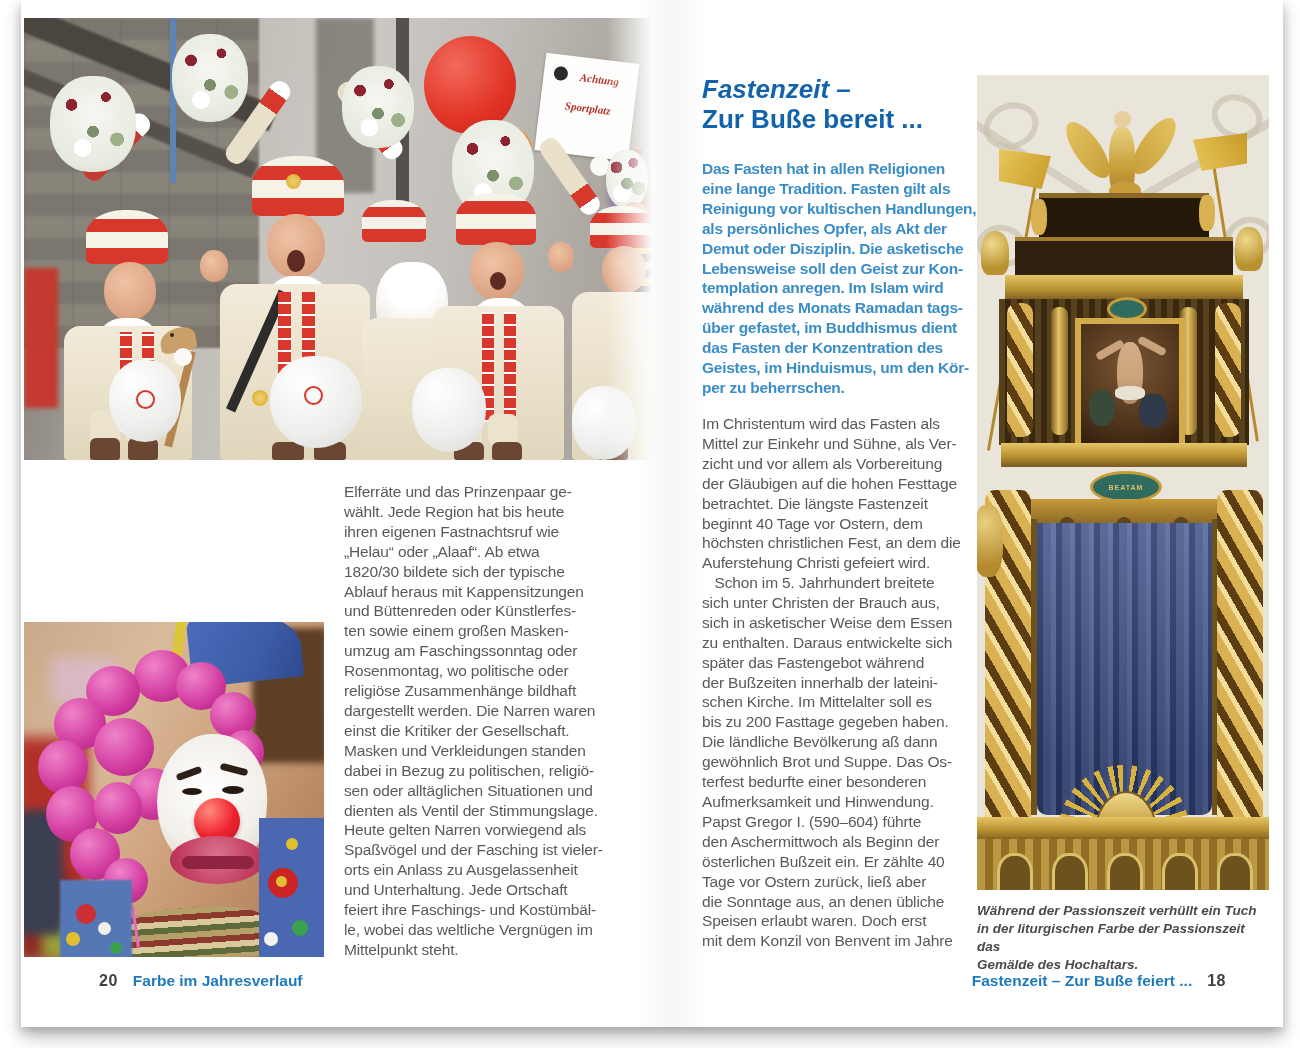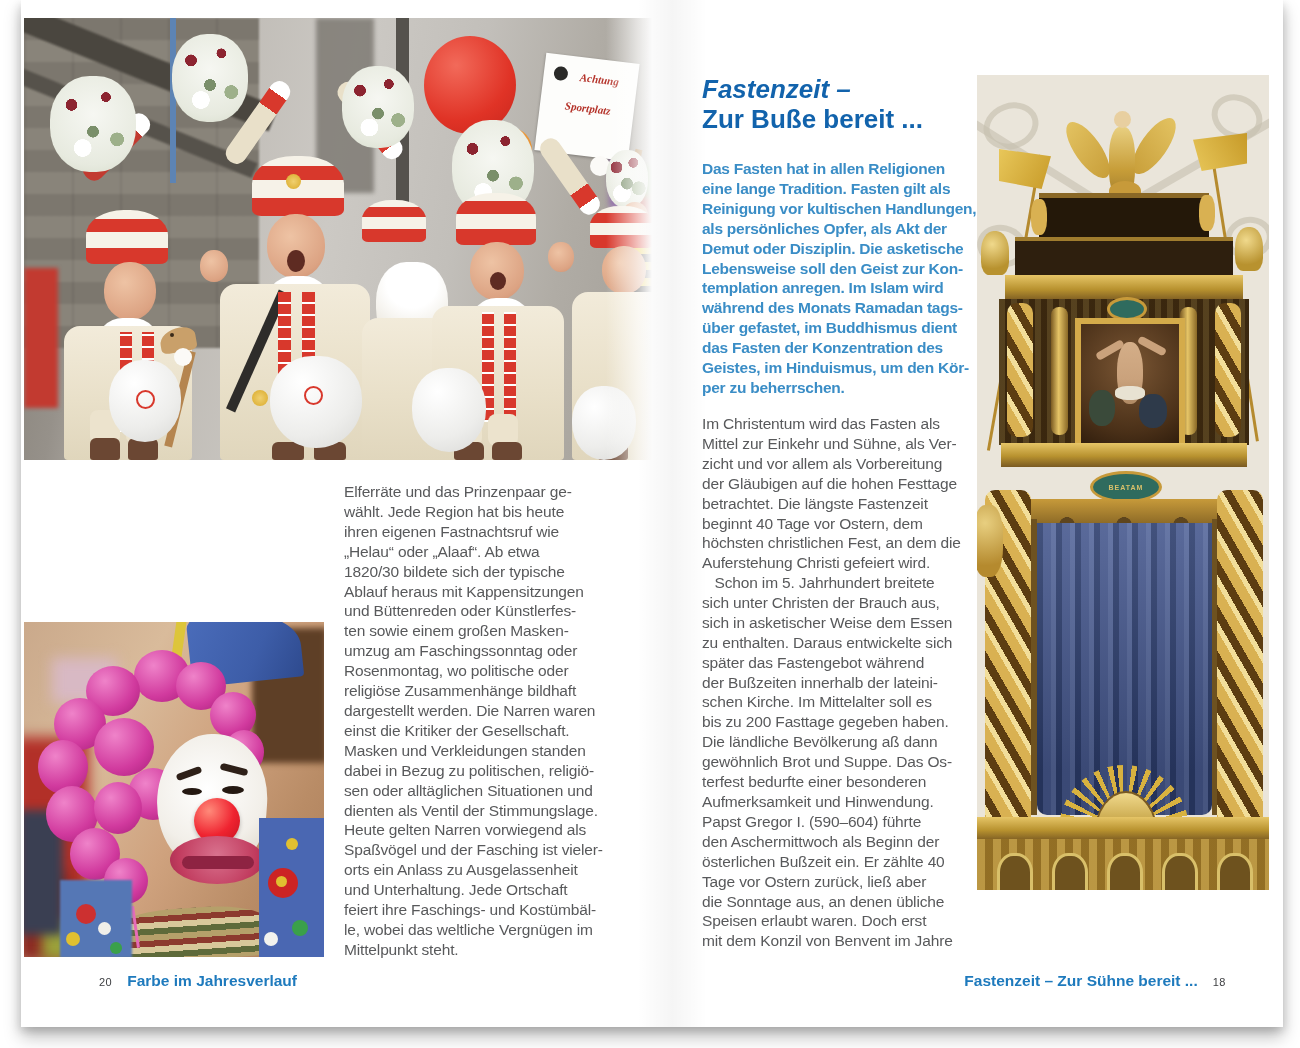--- a/index.html
+++ b/index.html
@@ -10,21 +10,21 @@
   .spine{position:absolute;left:616px;top:0;width:78px;height:100%;
          background:linear-gradient(to right,rgba(0,0,0,0),rgba(0,0,0,.04) 45%,rgba(0,0,0,0) 90%);pointer-events:none;}
   .abs{position:absolute;}
   .photo{position:absolute;overflow:hidden;}
   .bodytext{font-size:15.5px;line-height:19.9px;letter-spacing:-.15px;color:#58595b;white-space:pre-wrap;}
   .introtext{font-size:15.5px;line-height:19.9px;letter-spacing:-.25px;color:#3a8dc6;font-weight:bold;white-space:pre-wrap;}
   .heading{color:#1263ac;font-weight:bold;font-size:26px;line-height:30px;}
   .heading .hl1{font-style:italic;display:block;}
   .heading .hl2{display:block;}
   .caption{font-size:13.5px;line-height:18px;color:#4a4a4c;font-style:italic;font-weight:600;white-space:pre-wrap;}
-  .footer-num{font-size:11px;font-weight:normal;color:#3f4043;letter-spacing:.5px;}
+  .footer-num{font-size:16px;font-weight:bold;color:#3f4043;letter-spacing:.5px;}
   .footer-title{font-size:15.5px;font-weight:bold;color:#1e7abd;}
   
   .hat{position:absolute;border-radius:46% 46% 10% 10%;
        background:linear-gradient(180deg,#f6f2e8 0 16%,#d8382c 16% 40%,#f6f2e8 40% 70%,#d8382c 70% 100%);}
   .face{position:absolute;border-radius:48%;background:radial-gradient(circle at 40% 35%,#eec3a4,#dca383 70%,#c98d6e);}
   .mouth{position:absolute;background:#5e2b22;border-radius:50%;}
   .jabot{position:absolute;border-radius:42% 42% 50% 50%;
          background:radial-gradient(circle at 50% 22%,#ffffff 0 32%,#f0ede5 62%,#e0ddd4);}
   .coat{position:absolute;border-radius:16px 16px 4px 4px;
         background:linear-gradient(180deg,#f2ebda,#e9e0c9 55%,#e0d6bc);}
@@ -374,21 +374,24 @@
       <div class="goldband" style="left:0;top:742px;width:292px;height:24px;"></div>
       <div class="abs" style="left:0;top:764px;width:292px;height:51px;
            background:repeating-linear-gradient(90deg,rgba(255,230,150,.22) 0 8px,rgba(70,45,10,.22) 8px 16px),#a8812c;"></div>
       <div class="abs" style="left:20px;top:778px;width:30px;height:37px;border-radius:45% 45% 0 0;background:#6e521e;border:3px solid #d9c06a;"></div>
       <div class="abs" style="left:75px;top:778px;width:30px;height:37px;border-radius:45% 45% 0 0;background:#6e521e;border:3px solid #d9c06a;"></div>
       <div class="abs" style="left:130px;top:778px;width:30px;height:37px;border-radius:45% 45% 0 0;background:#6e521e;border:3px solid #d9c06a;"></div>
       <div class="abs" style="left:185px;top:778px;width:30px;height:37px;border-radius:45% 45% 0 0;background:#6e521e;border:3px solid #d9c06a;"></div>
       <div class="abs" style="left:240px;top:778px;width:30px;height:37px;border-radius:45% 45% 0 0;background:#6e521e;border:3px solid #d9c06a;"></div>
     </div>
 
+    <div class="caption abs" style="left:325px;top:902px;width:290px;">Während der Passionszeit verhüllt ein Tuch
+in der liturgischen Farbe der Passionszeit das
+Gemälde des Hochaltars.</div>
 
     <div class="abs" style="right:57px;top:972px;display:flex;gap:15px;align-items:baseline;">
-      <span class="footer-title">Fastenzeit – Zur Sühne bereit ...</span>
+      <span class="footer-title">Fastenzeit – Zur Buße feiert ...</span>
       <span class="footer-num">18</span>
     </div>
   </div>
 
   <div class="spine"></div>
 </div>
 
 </body></html>

